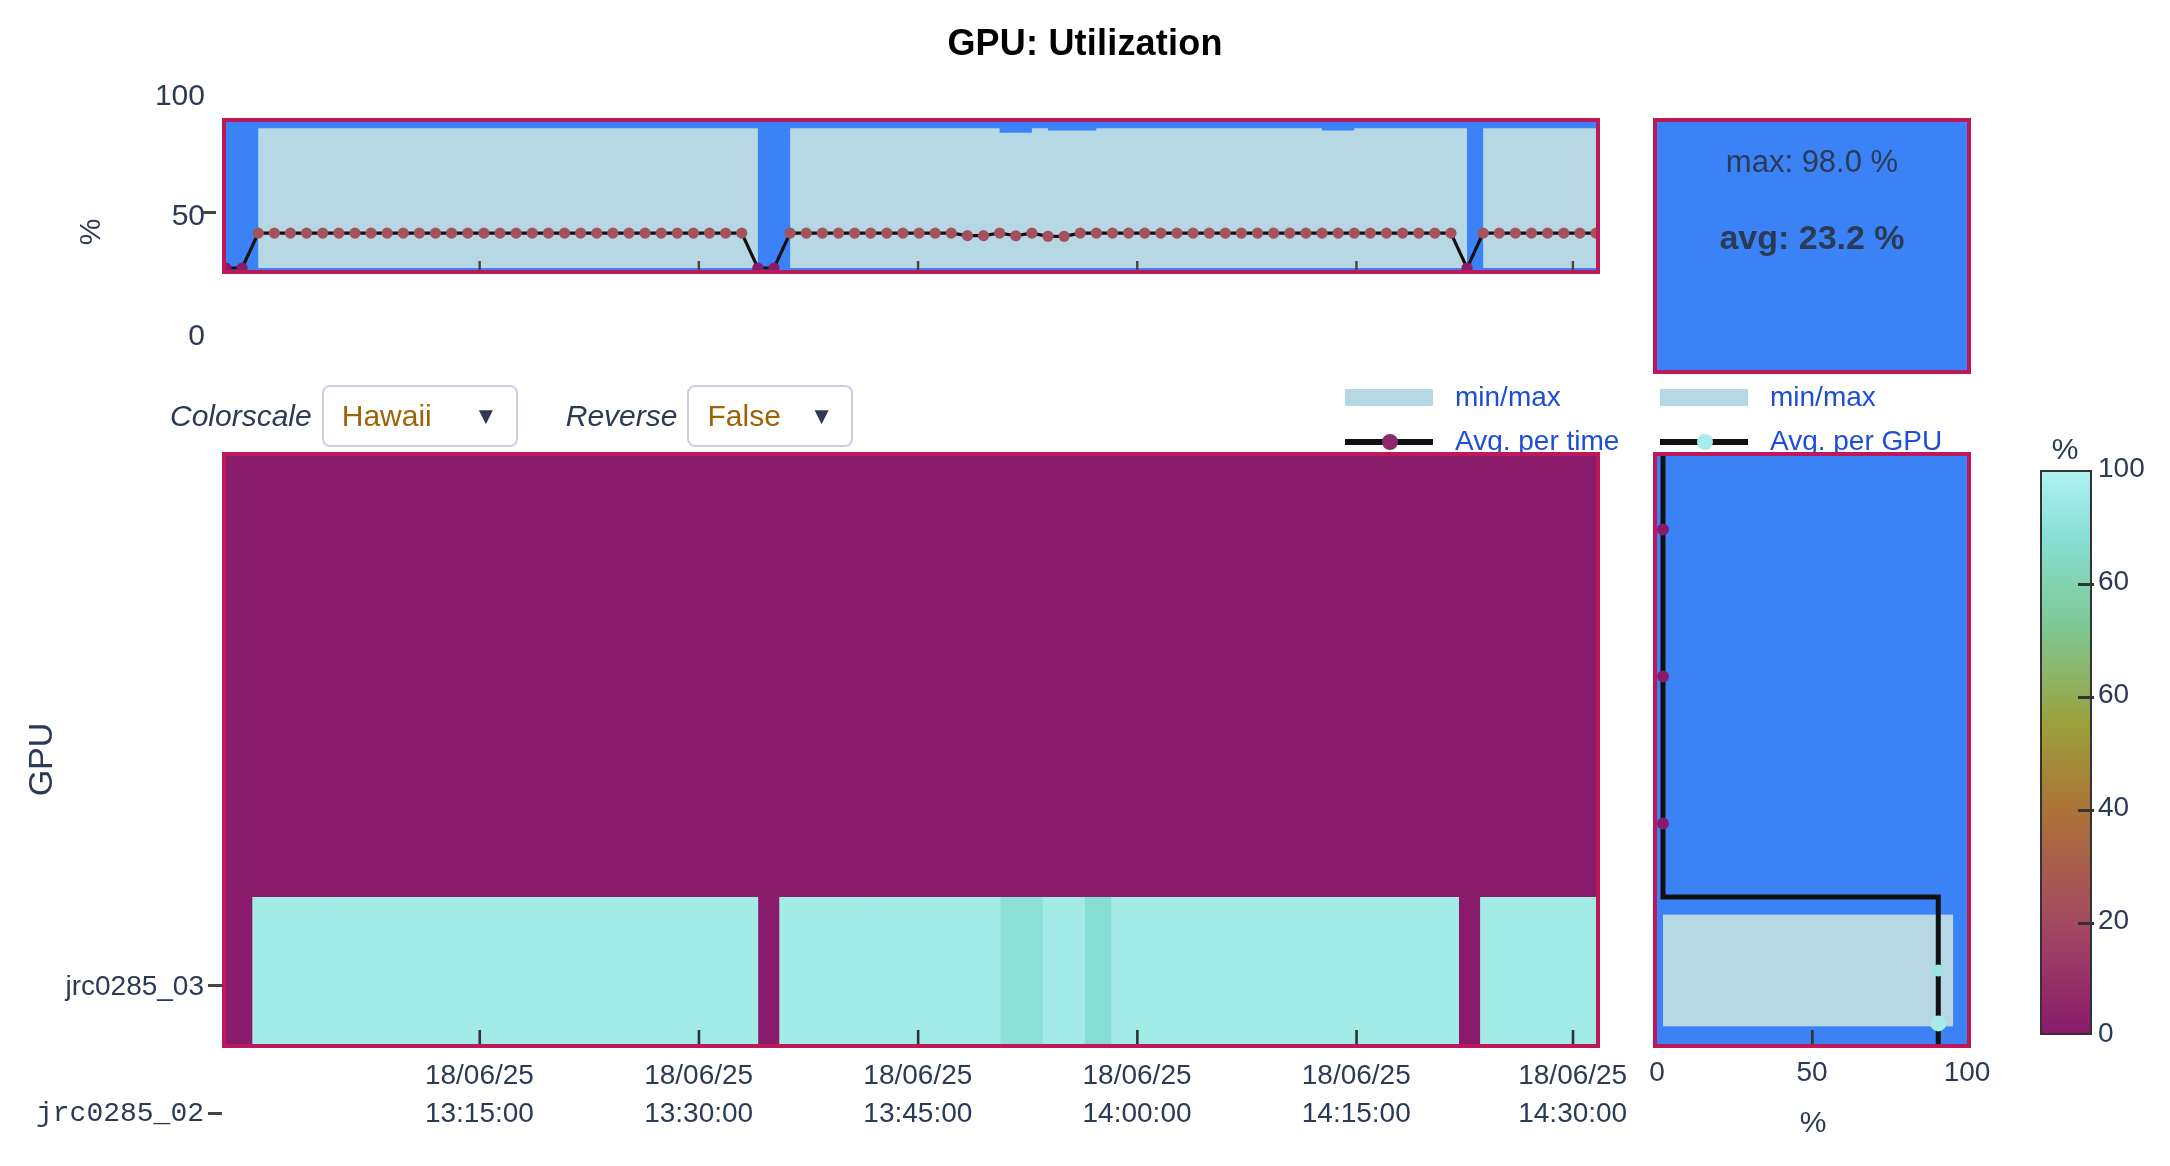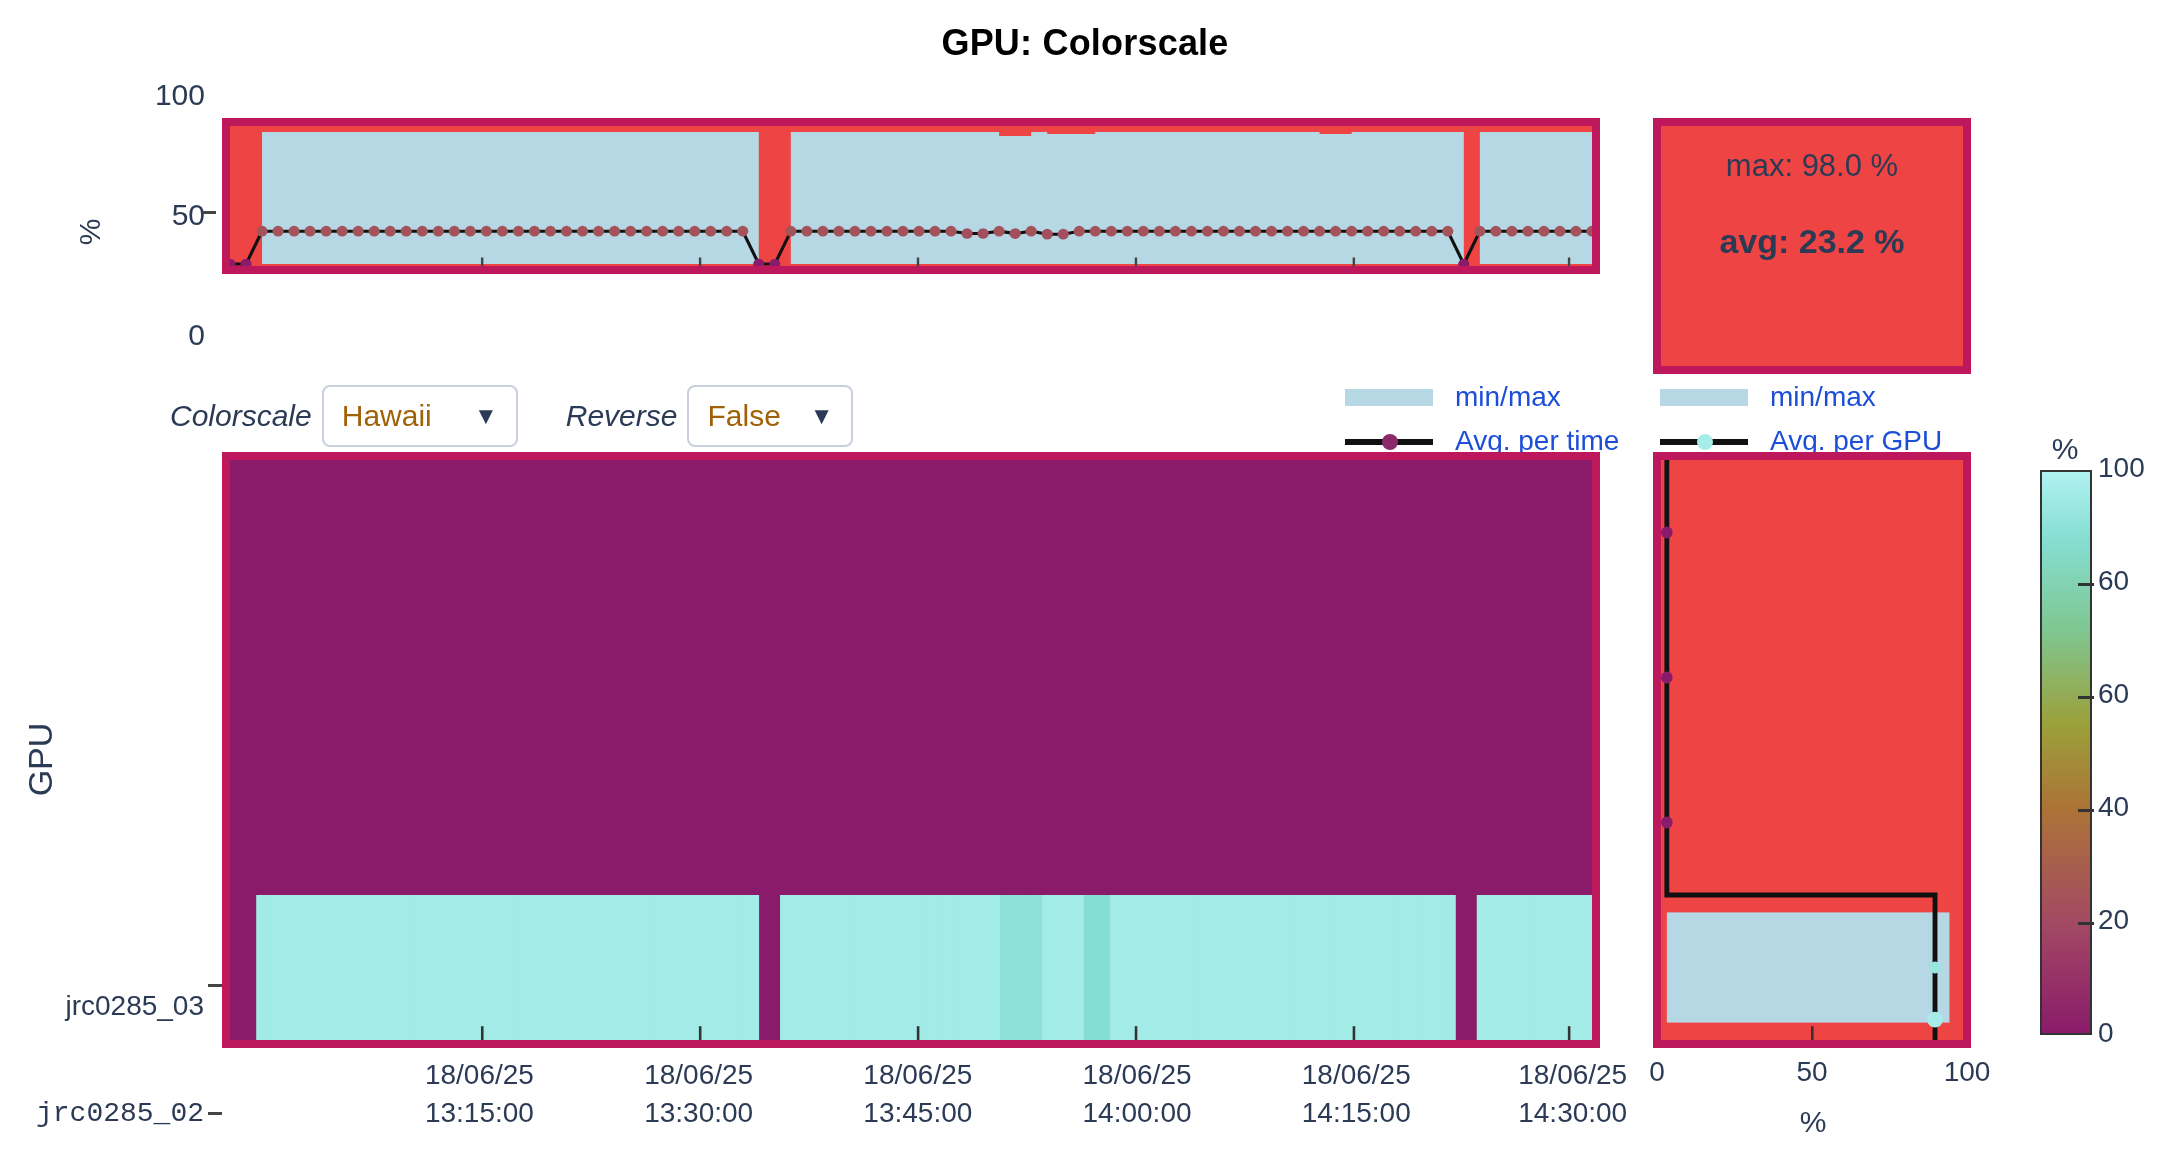--- a/index.html
+++ b/index.html
@@ -2,21 +2,21 @@
 <html><head>
 <meta charset="utf-8">
 <style>
   html,body{margin:0;padding:0;background:#ffffff;}
   body{width:2170px;height:1166px;position:relative;overflow:hidden;
        font-family:"Liberation Sans","DejaVu Sans",sans-serif;color:#2b3a55;}
   .abs{position:absolute;}
   #title{left:0;top:22px;width:2170px;text-align:center;font-size:36px;font-weight:bold;color:#000;letter-spacing:.2px;}
 
   
-  .frame{background:#ef4444;border:8px solid #be185d;box-sizing:border-box;overflow:hidden;}
+  .frame{background:#3b82f6;border:4px solid #be185d;box-sizing:border-box;overflow:hidden;}
 
   
   #ts-frame{left:222px;top:118px;width:1378px;height:156px;}
   #ts-plot{position:absolute;left:0;top:0;width:100%;height:100%;}
   #ts-ylab{left:60px;top:215px;width:60px;text-align:center;font-size:30px;
            transform:rotate(-90deg);transform-origin:center;}
   .ts-tick{position:absolute;right:0;font-size:30px;text-align:right;width:90px;}
   #ts-t100{top:-20px;} #ts-t50{top:100px;} #ts-t0{top:220px;}
   #ts-ticks{left:105px;top:98px;width:100px;height:250px;}
   .ts-tickmark{position:absolute;left:0;width:14px;height:3px;background:#444;}
@@ -61,21 +61,21 @@
 
   
   #cb-wrap{left:2040px;top:470px;width:52px;height:565px;border:2px solid #333;box-sizing:border-box;}
   #cb-title{left:2030px;top:432px;width:70px;text-align:center;font-size:30px;}
   .cb-tick{position:absolute;left:58px;font-size:28px;}
   .cb-tickmark{position:absolute;left:38px;width:16px;height:3px;background:#333;}
 </style>
 </head>
 <body>
 
-<div class="abs" id="title">GPU: Colorscale</div>
+<div class="abs" id="title">GPU: Utilization</div>
 
 <div class="abs" id="ts-ylab">%</div>
 
 <div class="abs" id="ts-ticks">
   <div class="ts-tick abs" id="ts-t100">100</div>
   <div class="ts-tick abs" id="ts-t50">50</div>
   <div class="ts-tick abs" id="ts-t0">0</div>
   <div class="ts-tickmark" style="left:97px;top:113px;"></div>
 </div>
 
@@ -219,21 +219,21 @@
     <span class="lg-line">
       <span class="bar"></span>
         <span class="dot" style="background:#a8ecea;"></span>
     </span>
     <span>Avg. per GPU</span>
   </div>
 </div>
 
 <div class="abs" id="hm-ylab">GPU</div>
 <div class="abs" id="hm-yticks" style="left:0;top:452px;width:222px;height:596px;">
-  <div class="hm-ytick" style="top:538px;">jrc0285_03</div>
+  <div class="hm-ytick" style="top:518px;">jrc0285_03</div>
   <div class="hm-tickmark" style="top:532px;"></div>
   <div class="hm-ytick" style="top:646px;font-family:Liberation Mono, monospace;">jrc0285_02</div>
   <div class="hm-tickmark" style="top:660px;"></div>
 
 </div>
 
 <div class="abs frame" id="hm-frame">
   <svg id="hm-plot" style="position:absolute;left:0;top:0;width:100%;height:100%;" viewBox="0 0 1370 588" preserveAspectRatio="none">
       <rect x="0" y="0" width="1370" height="147.6" fill="#8a1b6b"></rect>
       <rect x="0" y="147" width="1370" height="147.6" fill="#8a1b6b"></rect>

